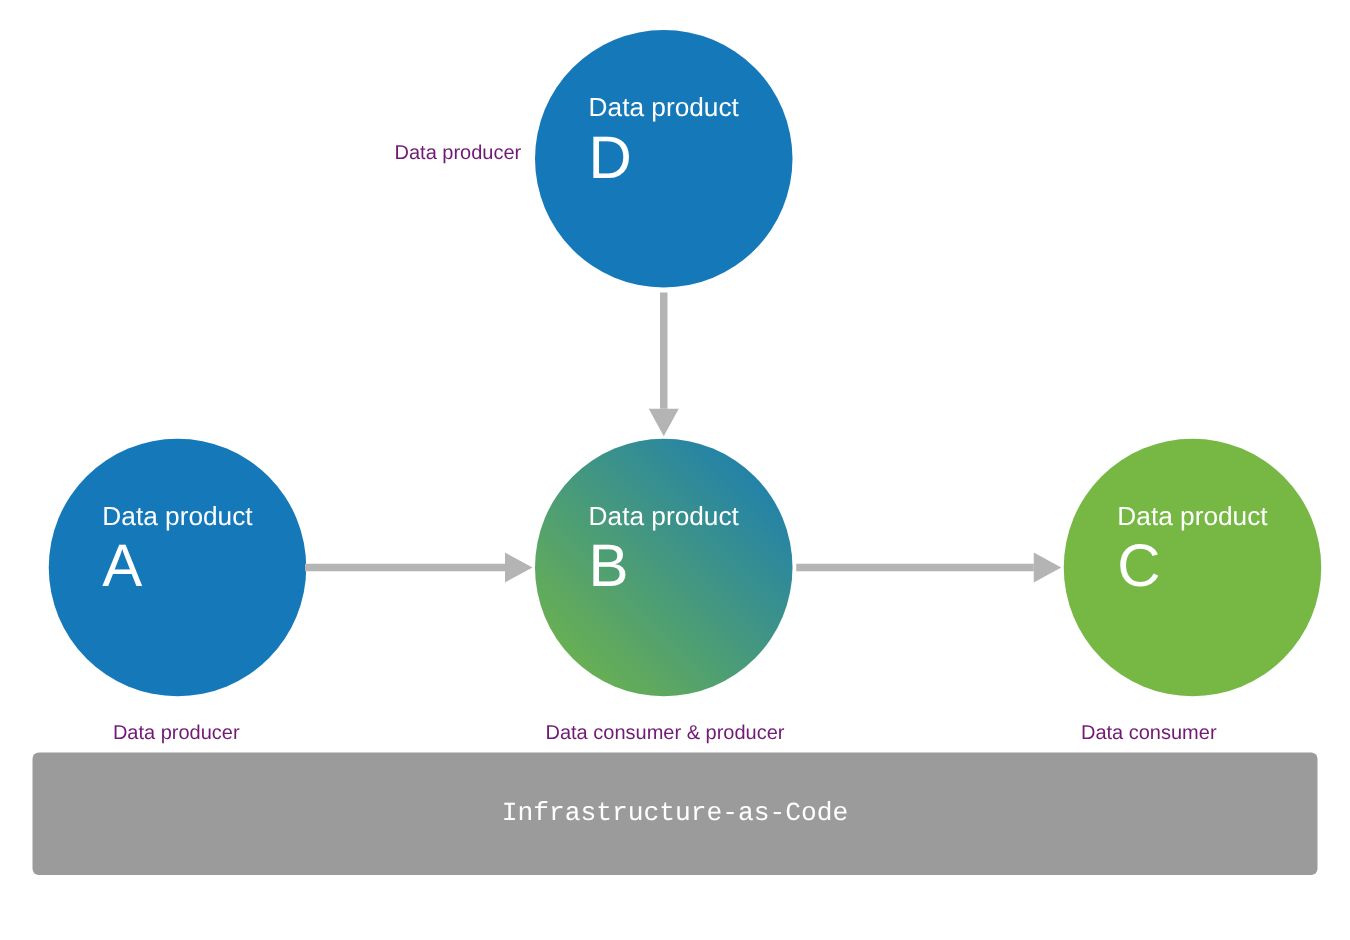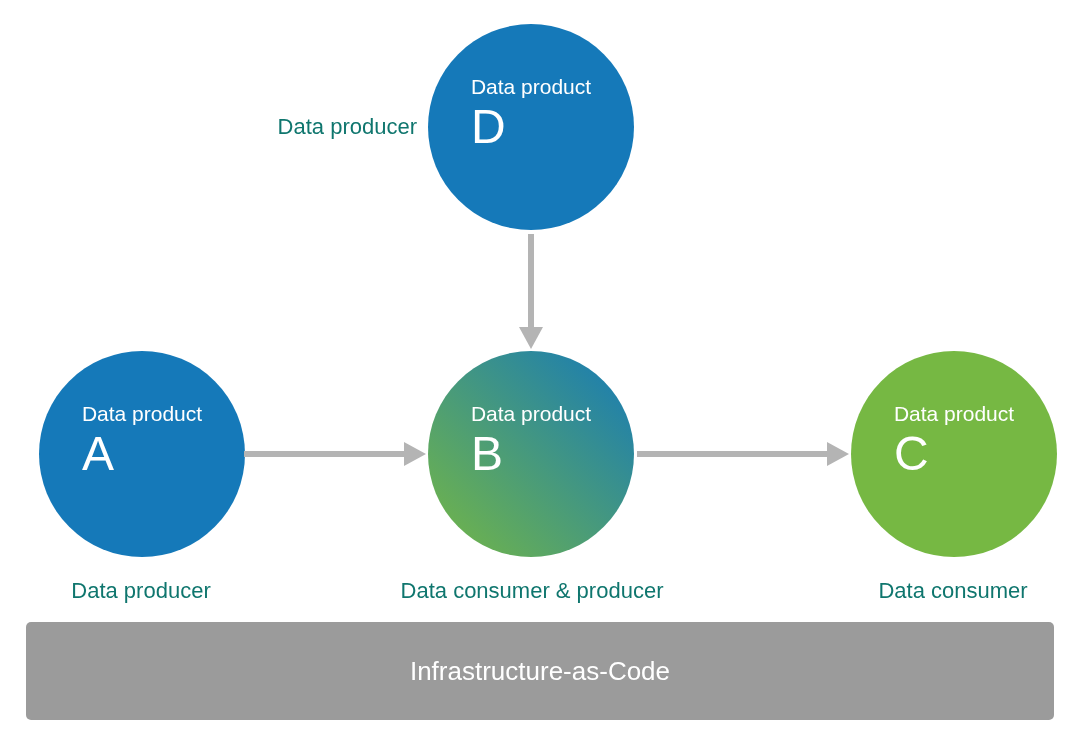--- a/index.html
+++ b/index.html
@@ -42,28 +42,28 @@
   }
   .node-d { left: 428px; top: 24px;  background: #1579b9; }
   .node-a { left: 39px;  top: 351px; background: #1579b9; }
   .node-b { left: 428px; top: 351px;
             background: linear-gradient(45deg, #76b843 0%, #1579b9 100%); }
   .node-c { left: 851px; top: 351px; background: #76b843; }
 
   
   .role-label {
     position: absolute;
-    color: #0f766e;
-    font-size: 22px;
+    color: #701a75;
+    font-size: 16px;
     white-space: nowrap;
   }
   .role-d { right: 663px; top: 114px; text-align: right; }
   .role-a { left: 141px; top: 578px; transform: translateX(-50%); }
   .role-b { left: 532px; top: 578px; transform: translateX(-50%); }
-  .role-c { left: 953px; top: 578px; transform: translateX(-50%); }
+  .role-c { left: 919px; top: 578px; transform: translateX(-50%); }
 
   
   .arrow-line { position: absolute; background: #b4b4b4; }
   .arrow-head { position: absolute; width: 0; height: 0; }
   
   .line-a-b { left: 244px; top: 451px; width: 160px; height: 6px; }
   .head-a-b { left: 404px; top: 442px;
               border-top: 12px solid transparent;
               border-bottom: 12px solid transparent;
               border-left: 22px solid #b4b4b4; }
@@ -77,30 +77,31 @@
   .line-d-b { left: 528px; top: 234px; width: 6px; height: 93px; }
   .head-d-b { left: 519px; top: 327px;
               border-left: 12px solid transparent;
               border-right: 12px solid transparent;
               border-top: 22px solid #b4b4b4; }
 
   
   .iac-bar {
     position: absolute;
     left: 26px;
-    top: 622px;
+    top: 602px;
     width: 1028px;
     height: 98px;
     background: #9b9b9b;
     border-radius: 5px;
     display: flex;
     align-items: center;
     justify-content: center;
     color: #ffffff;
-    font-size: 26px;
+    font-size: 21px;
+    font-family: Liberation Mono, monospace;
   }
 </style>
 </head>
 <body>
 
 <div class="canvas">
 
   <div class="role-label role-d">Data producer</div>
 
   <div class="node node-d">

